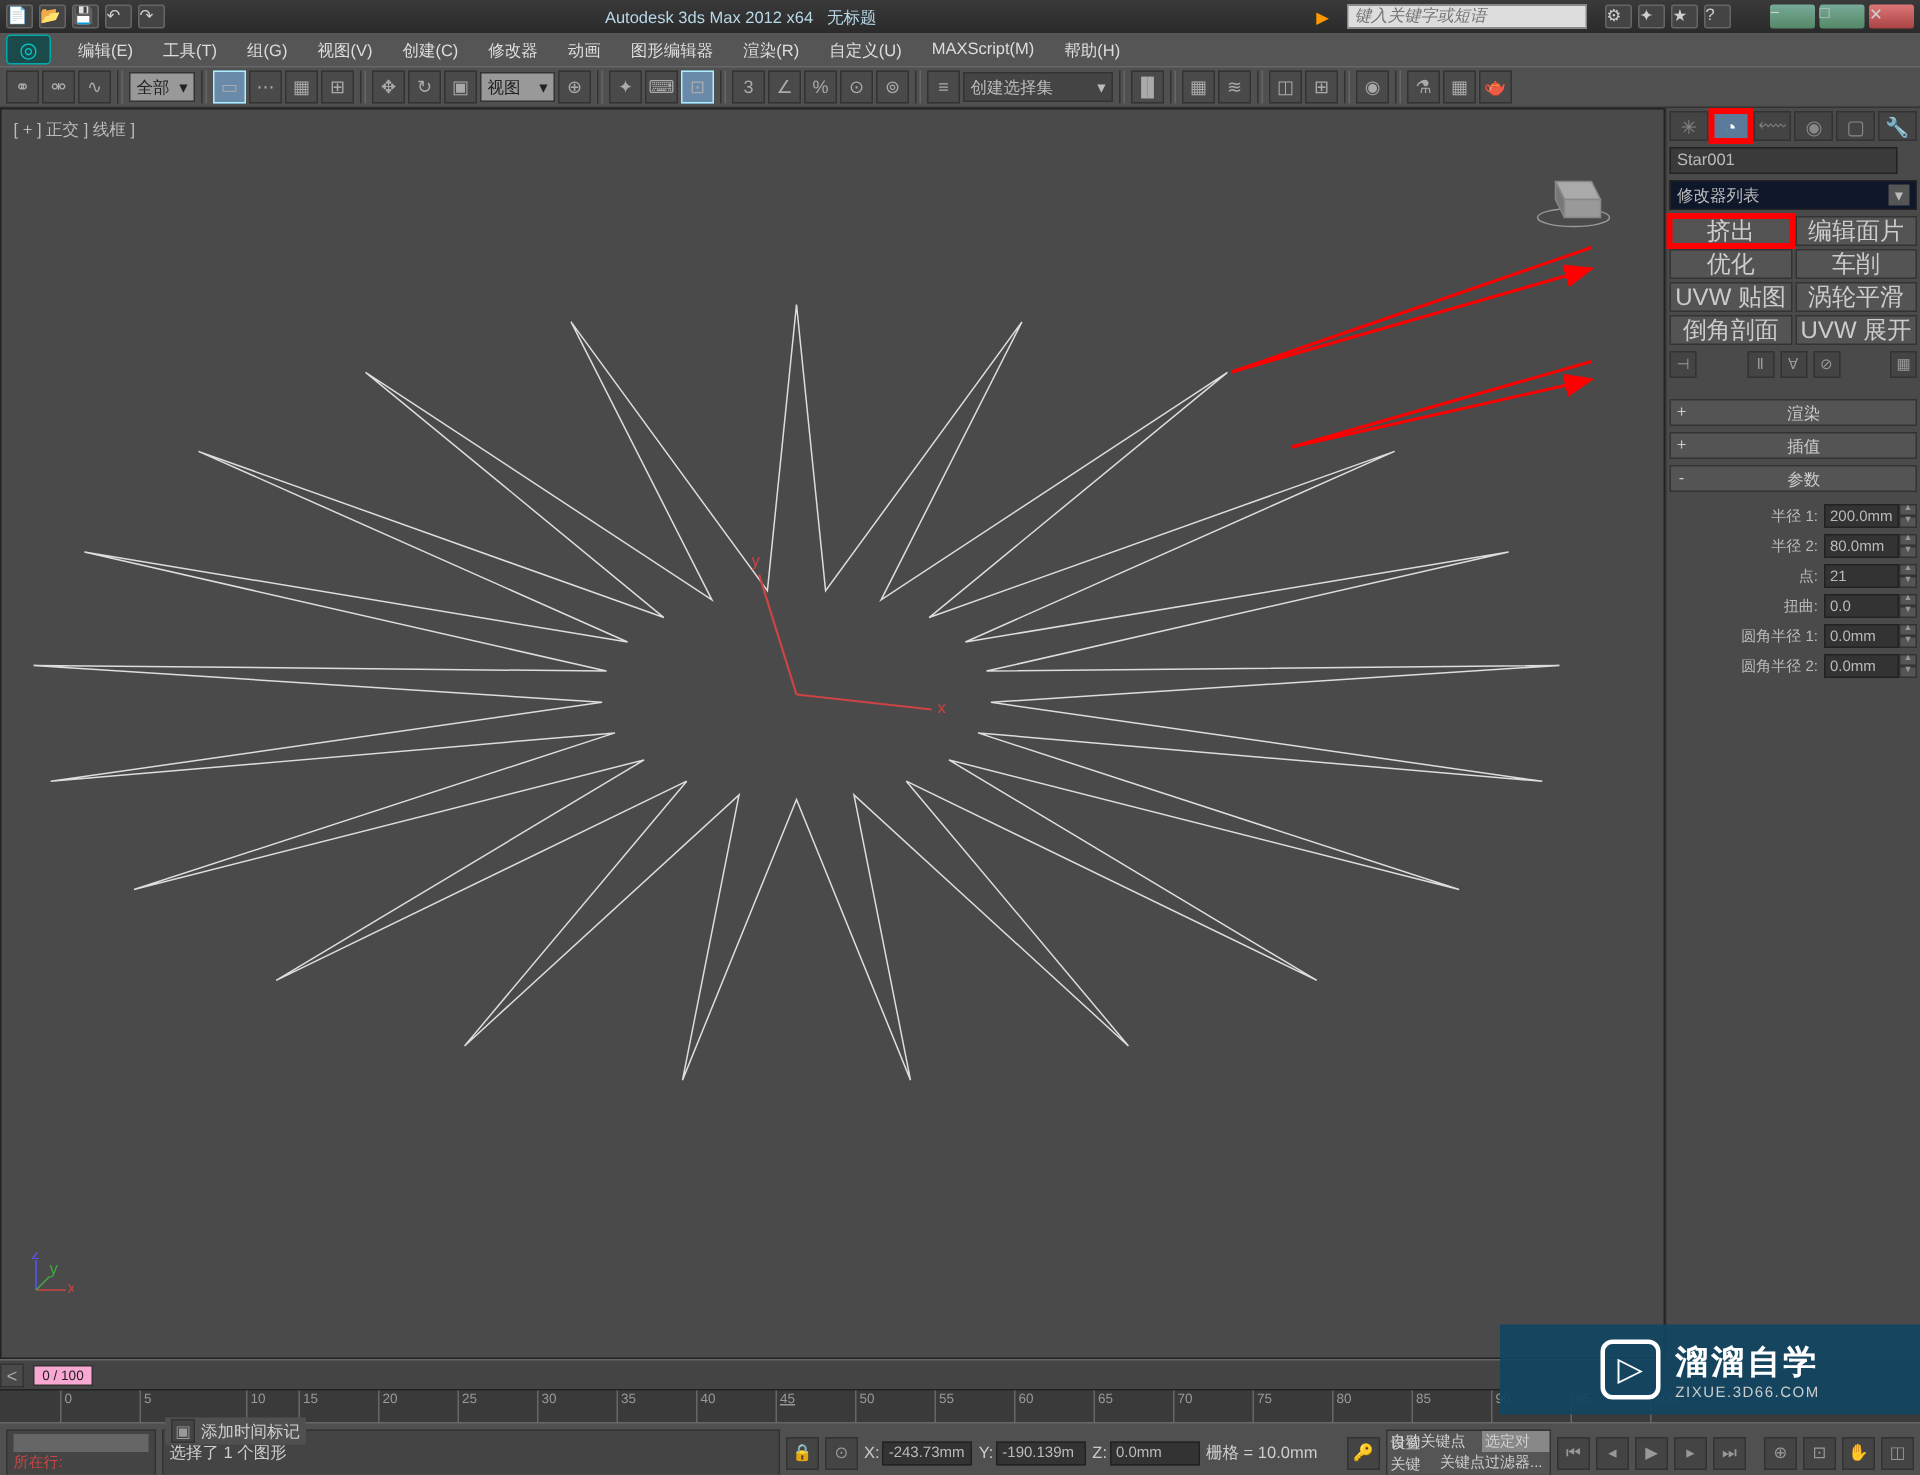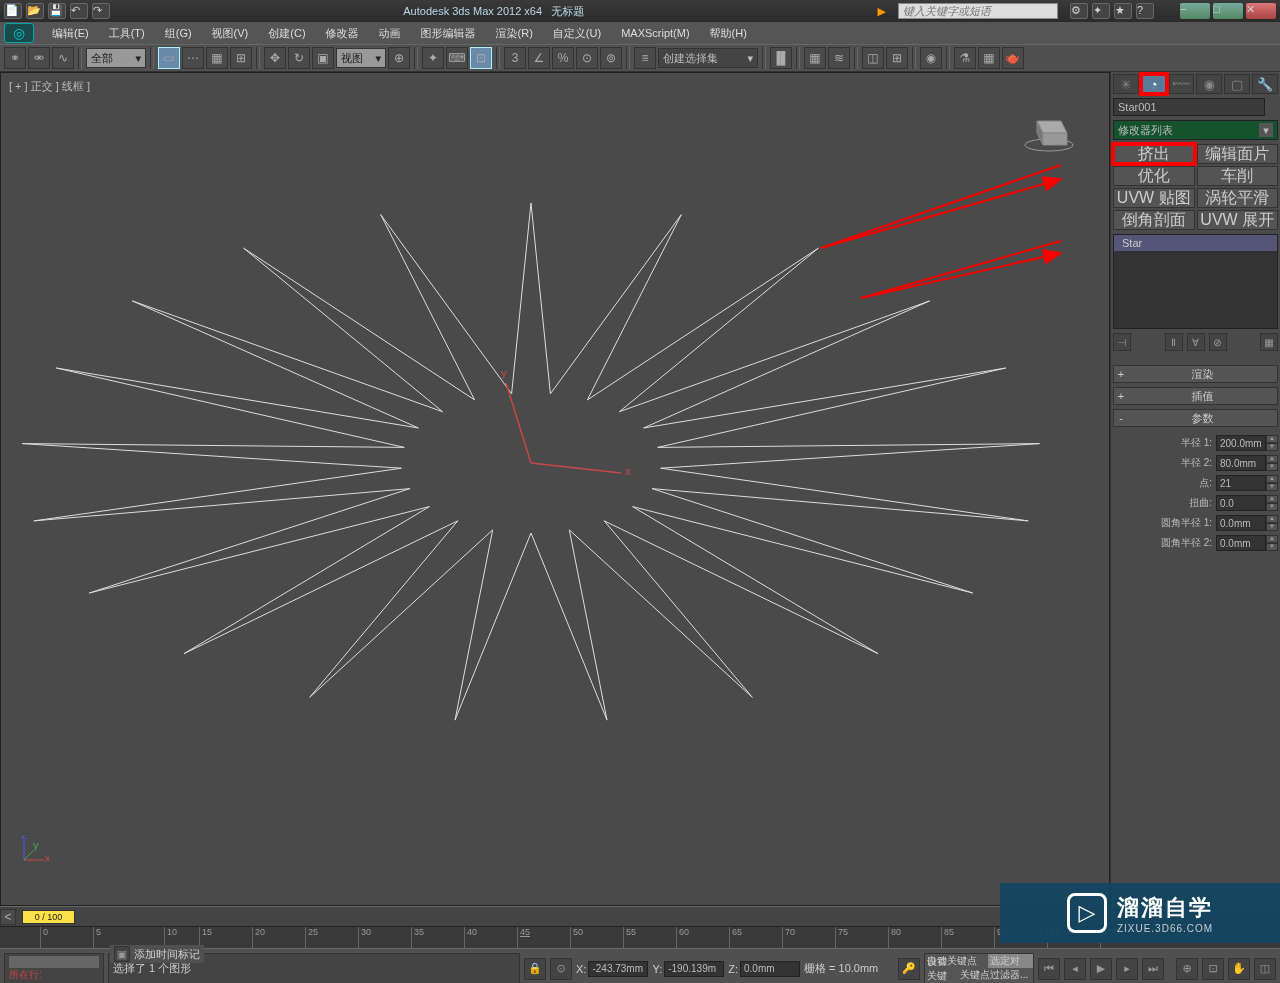--- a/index.html
+++ b/index.html
@@ -29,41 +29,41 @@
 .star-svg{position:absolute;top:80px;left:10px;width:1040px;height:600px}
 .arrow-svg{position:absolute;top:0;left:0;width:100%;height:100%;pointer-events:none}
 .command-panel{width:170px;background:#4a4a4a;border-left:1px solid #333;display:flex;flex-direction:column}
 .cp-tabs{display:flex;height:24px;padding:2px;gap:2px}
 .cp-tab{flex:1;background:#444;border:1px solid #333;display:flex;align-items:center;justify-content:center;font-size:13px;color:#888}
 .cp-tab.active{background:#5a7a9a;border-color:#8af;color:#fff}
 .cp-tab.hl{outline:4px solid #f00;outline-offset:-2px}
 .cp-name{display:flex;padding:2px;gap:16px}
 .cp-name input{flex:1;height:18px;background:#3a3a3a;border:1px solid #222;color:#bbb;padding:0 4px}
 .cp-color{width:18px;height:18px;background:#0a8}
-.cp-drop{margin:2px;height:20px;background:#14532d;border:1px solid #222;display:flex;align-items:center;padding:0 4px;color:#bbb}
+.cp-drop{margin:2px;height:20px;background:#0f172a;border:1px solid #222;display:flex;align-items:center;padding:0 4px;color:#bbb}
 .cp-drop-arrow{margin-left:auto;width:14px;height:14px;background:#555;display:flex;align-items:center;justify-content:center}
 .cp-btns{display:grid;grid-template-columns:1fr 1fr;gap:2px;padding:2px}
 .cp-btn{height:20px;background:#545454;border:1px solid #333;display:flex;align-items:center;justify-content:center;color:#ccc;font-size:16px}
 .cp-btn.hl{outline:4px solid #f00;outline-offset:-2px}
 .cp-stack{margin:2px;height:95px;background:#333;border:1px solid #222}
 .cp-stack-item{background:#557;padding:2px 8px;color:#ccc}
 .cp-stack-tools{display:flex;gap:4px;padding:2px;justify-content:space-between}
 .cp-stool{width:18px;height:18px;background:#444;border:1px solid #333;color:#999;display:flex;align-items:center;justify-content:center;font-size:10px}
 .rollout-head{height:18px;background:#545454;border:1px solid #333;margin:2px;display:flex;align-items:center;color:#ccc}
 .rollout-head .plus{width:14px;text-align:center}
 .rollout-head .title{flex:1;text-align:center}
 .params{padding:4px 2px}
 .param-row{display:flex;align-items:center;justify-content:flex-end;gap:4px;height:20px}
 .param-row label{color:#bbb;font-size:10px}
 .param-row .spinner{display:flex}
 .param-row input{width:50px;height:16px;background:#333;border:1px solid #222;color:#bbb;padding:0 3px;text-align:left;font-size:10px}
 .spin-btns{width:12px;display:flex;flex-direction:column}
 .spin-btns div{height:8px;background:#555;border:1px solid #333;font-size:6px;text-align:center;line-height:5px;color:#999}
 .timeline{height:20px;background:#444;border-top:1px solid #666;display:flex;align-items:center}
-.time-slider{width:53px;height:14px;background:#fde047;border:1px solid #333;margin-left:6px;display:flex;align-items:center;justify-content:center;font-size:9px;color:#222}
+.time-slider{width:40px;height:14px;background:#f9a8d4;border:1px solid #333;margin-left:6px;display:flex;align-items:center;justify-content:center;font-size:9px;color:#222}
 .time-ruler{height:22px;background:#3a3a3a;border-top:1px solid #222;position:relative}
 .time-ruler .tick{position:absolute;top:0;height:100%;border-left:1px solid #666;color:#999;font-size:9px;padding-left:2px}
 .status-bar{height:40px;background:#505050;border-top:1px solid #666;display:flex;align-items:center;padding:0 4px;gap:4px}
 .status-box{height:32px;background:#444;border:1px solid #333;padding:2px 4px;display:flex;flex-direction:column;justify-content:center}
 .status-box.w1{width:100px}
 .coord{display:flex;align-items:center;gap:2px}
 .coord label{color:#ccc}
 .coord input{width:60px;height:16px;background:#333;border:1px solid #222;color:#bbb;padding:0 3px;font-size:10px}
 .sb-btn{width:22px;height:22px;background:#444;border:1px solid #333;display:flex;align-items:center;justify-content:center;color:#999;font-size:11px}
 .watermark{position:absolute;bottom:40px;right:0;width:280px;height:60px;background:#124560ee;display:flex;align-items:center;justify-content:center;color:#fff}
@@ -115,21 +115,21 @@
   <div class="menu-item">自定义(U)</div>
   <div class="menu-item">MAXScript(M)</div>
   <div class="menu-item">帮助(H)</div>
 </div>
 
 <div class="toolbar">
   <div class="tbtn">⚭</div>
   <div class="tbtn">⚮</div>
   <div class="tbtn">∿</div>
   <div class="tsep"></div>
-  <div class="tdrop" style="width:60px">
+  <div class="tdrop" style="width:44px">
       <span>全部</span>
       <span style="margin-left:auto">▾</span>
     </div>
   <div class="tsep"></div>
   <div class="tbtn sel">▭</div>
   <div class="tbtn">⋯</div>
   <div class="tbtn">▦</div>
   <div class="tbtn">⊞</div>
   <div class="tsep"></div>
   <div class="tbtn">✥</div>
@@ -233,23 +233,20 @@
     <div class="cp-btns">
       <div class="cp-btn hl">挤出</div>
       <div class="cp-btn">编辑面片</div>
       <div class="cp-btn">优化</div>
       <div class="cp-btn">车削</div>
       <div class="cp-btn">UVW 贴图</div>
       <div class="cp-btn">涡轮平滑</div>
       <div class="cp-btn">倒角剖面</div>
       <div class="cp-btn">UVW 展开</div>
     </div>
-    <div class="cp-stack">
-      <div class="cp-stack-item">Star</div>
-    </div>
     <div class="cp-stack-tools">
       <div class="cp-stool">⊣</div>
       <div style="display:flex;gap:4px">
       <div class="cp-stool">Ⅱ</div>
       <div class="cp-stool">∀</div>
       <div class="cp-stool">⊘</div>
       </div>
       <div class="cp-stool">▦</div>
     </div>
     <div style="height:10px"></div>

